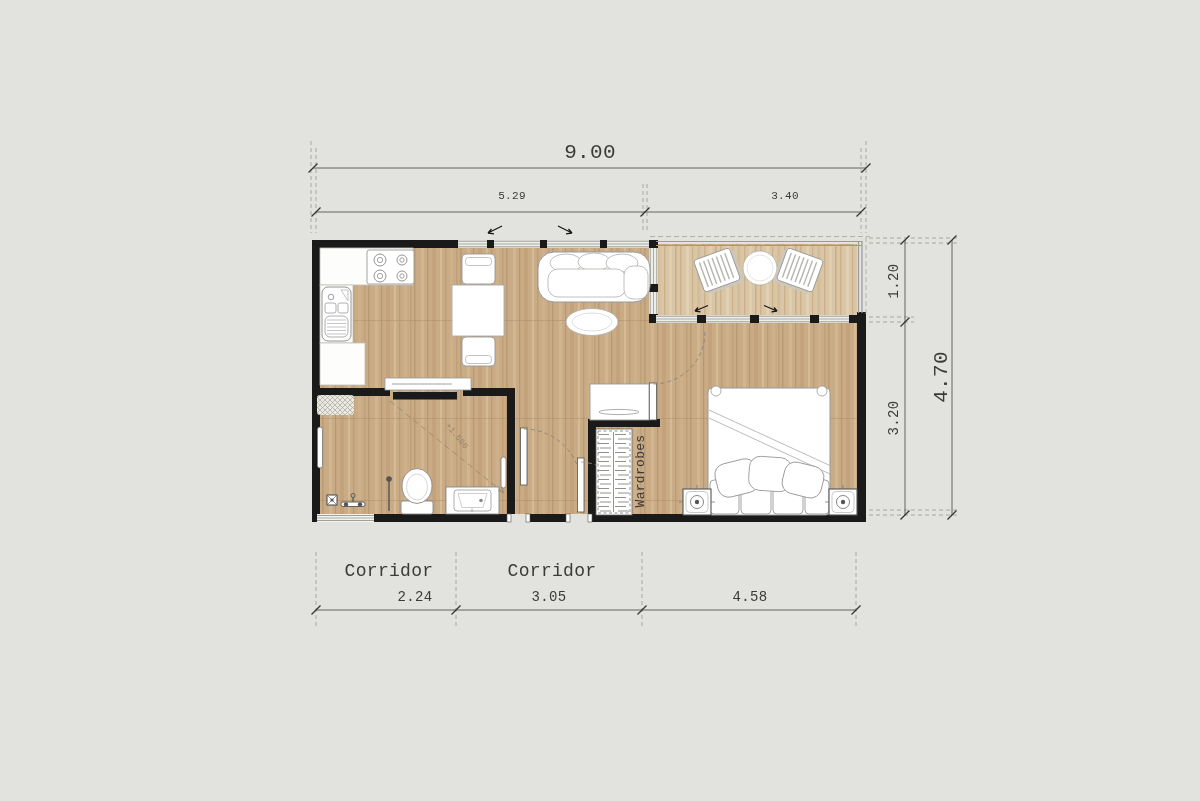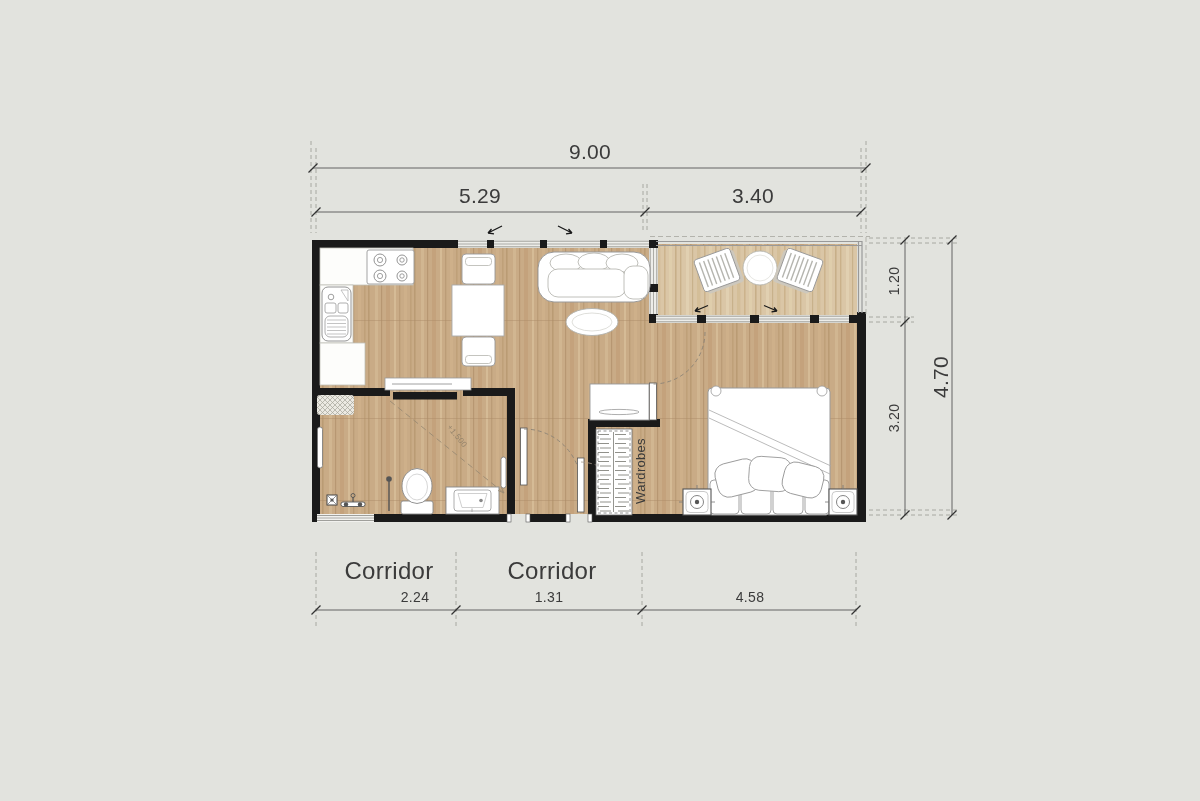--- a/index.html
+++ b/index.html
@@ -1,23 +1,23 @@
 <!DOCTYPE html>
 <html><head>
 <meta charset="utf-8">
 <style>
   html,body{margin:0;padding:0;background:#e2e3de;}
   .canvas{position:relative;width:1200px;height:629px;background:#e2e3de;overflow:hidden;
-          font-family:Liberation Sans, sans-serif;}
+          font-family:Liberation Mono, monospace;}
   .plan-svg{position:absolute;left:0;top:0;}
   .lbl{position:absolute;color:#3b3b3b;white-space:nowrap;
        transform:translate(-50%,-50%);letter-spacing:.3px;}
   .lbl.rot{transform:translate(-50%,-50%) rotate(-90deg);}
   .lbl.diag{transform:translate(-50%,-50%) rotate(51deg);color:#94836b;}
-  .s14{font-size:14px;} .s15{font-size:21px;} .s18{font-size:24px;font-weight:400;}
+  .s14{font-size:14px;} .s15{font-size:11px;margin-left:32px;} .s18{font-size:18px;font-weight:400;}
   .s21{font-size:21px;} .s13{font-size:13px;color:#3a3a3a;} .s8{font-size:8px;}
 </style>
 </head>
 <body>
 
 <div class="canvas">
 
 <svg class="plan-svg" width="1200" height="801" viewBox="0 0 1200 801">
   <defs>
     <pattern id="wood" width="46" height="180" patternUnits="userSpaceOnUse">
@@ -398,19 +398,19 @@
 <div class="lbl s15" style="left:480px;top:196px;">5.29</div>
 <div class="lbl s15" style="left:753px;top:196px;">3.40</div>
 
 <div class="lbl rot s14" style="left:894px;top:281px;">1.20</div>
 <div class="lbl rot s14" style="left:894px;top:418px;">3.20</div>
 <div class="lbl rot s21" style="left:941px;top:377px;">4.70</div>
 
 <div class="lbl s18" style="left:389px;top:571px;">Corridor</div>
 <div class="lbl s18" style="left:552px;top:571px;">Corridor</div>
 <div class="lbl s14" style="left:387px;top:597px;margin-left:28px;">2.24</div>
-<div class="lbl s14" style="left:549px;top:597px;">1.31</div>
+<div class="lbl s14" style="left:549px;top:597px;">3.05</div>
 <div class="lbl s14" style="left:750px;top:597px;">4.58</div>
 
 <div class="lbl rot s13" style="left:640px;top:471px;">Wardrobes</div>
 <div class="lbl diag s8" style="left:457px;top:436px;">+1.500</div>
 
 </div>
 
 </body></html>

